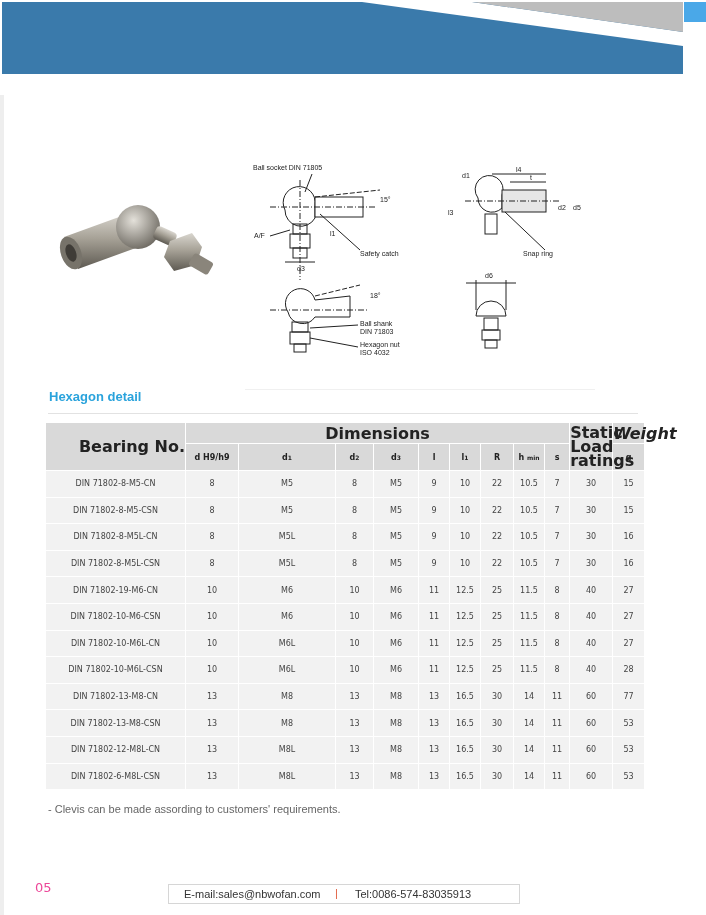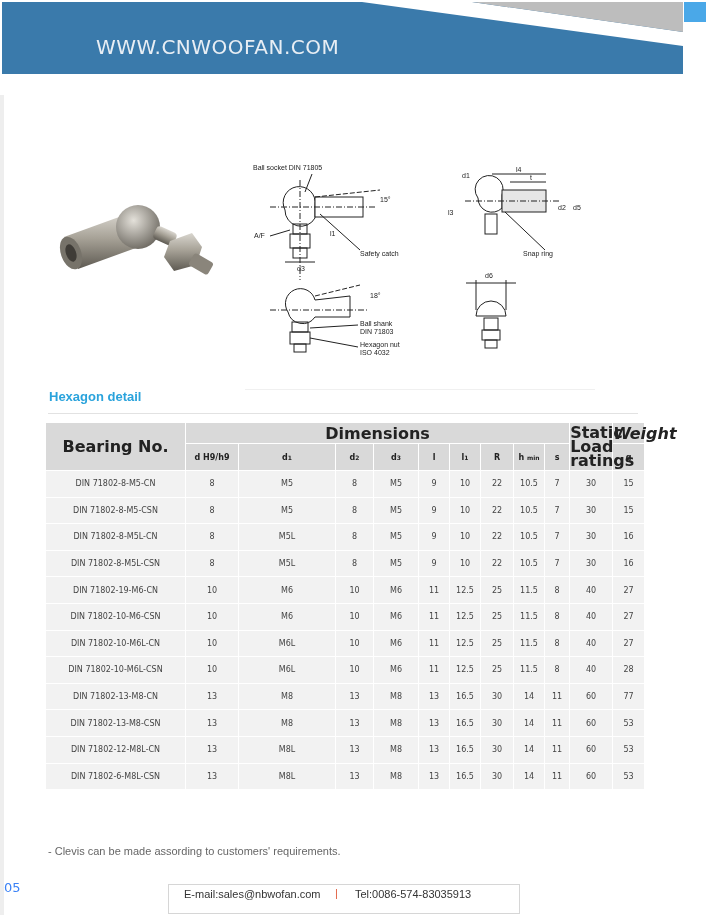--- a/index.html
+++ b/index.html
@@ -38,46 +38,45 @@
     border-collapse: separate; border-spacing: 1px; table-layout: fixed;
   }
   table.spec td, table.spec th {
     background: #f2f2f2; text-align: center; padding: 0;
     font-family: "DejaVu Sans", sans-serif; font-size: 8px; color: #444; font-weight: normal;
     height: 25.6px;
   }
   table.spec thead th { background: #d9d9d9; color: #222; font-weight: bold; }
   table.spec thead tr.h1 th { height: 20px; font-size: 16px; }
   table.spec thead tr.h2 th { height: 26px; font-size: 8px; }
-  table.spec thead th.bearing { font-size: 12px; }
+  table.spec thead th.bearing { font-size: 12px; text-align: right; }
   table.spec thead th.static { font-size: 12px; line-height: 14px; }
   table.spec thead th.weight { font-size: 9px; font-style: italic; }
   table.spec thead th.wunit { font-size: 9px; }
   .sub { font-size: 6px; }
 
-  .note { position: absolute; left: 48px; top: 803px; font-size: 11px; color: #666; margin-top: 42px; }
-  .page-number { position: absolute; left: 4px; top: 880px; font-size: 13px; color: #3b82f6; font-family: "DejaVu Sans", sans-serif; }
+  .note { position: absolute; left: 48px; top: 803px; font-size: 11px; color: #666; }
+  .page-number { position: absolute; left: 35px; top: 880px; font-size: 13px; color: #ec4899; font-family: "DejaVu Sans", sans-serif; }
   .contact-box {
-    position: absolute; left: 168px; top: 884px; width: 352px; height: 30px;
+    position: absolute; left: 168px; top: 884px; width: 352px; height: 20px;
     border: 1px solid #d6d6d6; background: #fff; box-sizing: border-box;
     font-size: 11px; color: #333;
   }
   .contact-box .email { position: absolute; left: 15px; top: 3px; }
   .contact-box .sep { position: absolute; left: 166px; top: 2px; color: #e05a3a; }
   .contact-box .tel { position: absolute; left: 186px; top: 3px; }
 </style>
 </head>
 <body>
 
 <div class="left-edge"></div>
 
 <div class="header-banner">
   <div class="swoosh-white"></div>
   <div class="swoosh-gray"></div>
-  <div class="header-url">WWW.CNWOOFAN.COM</div>
 </div>
 <div class="corner-tab"></div>
 
 <svg class="product-photo" viewBox="0 0 180 110">
   <defs>
     <linearGradient id="metal" x1="0" y1="0" x2="0" y2="1">
       <stop offset="0" stop-color="#d9d6cf"></stop>
       <stop offset="0.45" stop-color="#a7a297"></stop>
       <stop offset="1" stop-color="#5e5a52"></stop>
     </linearGradient>

